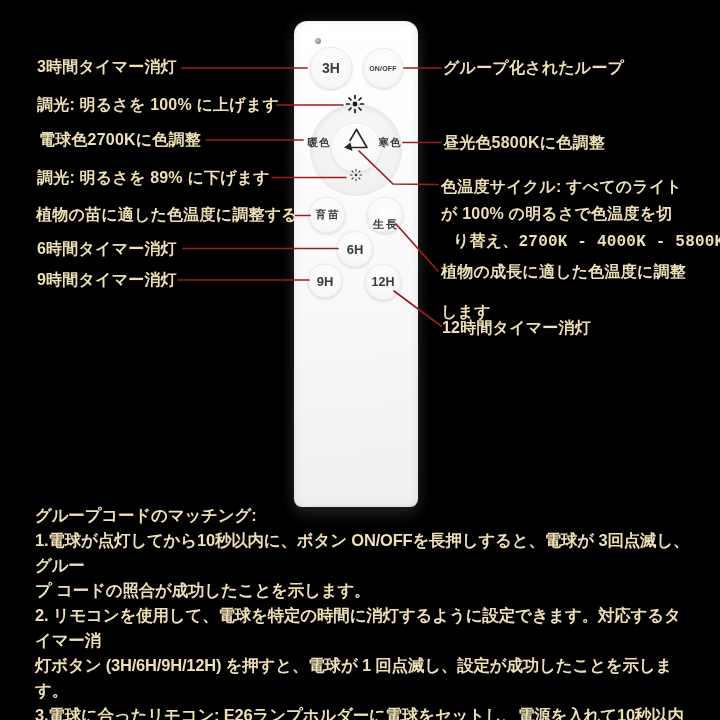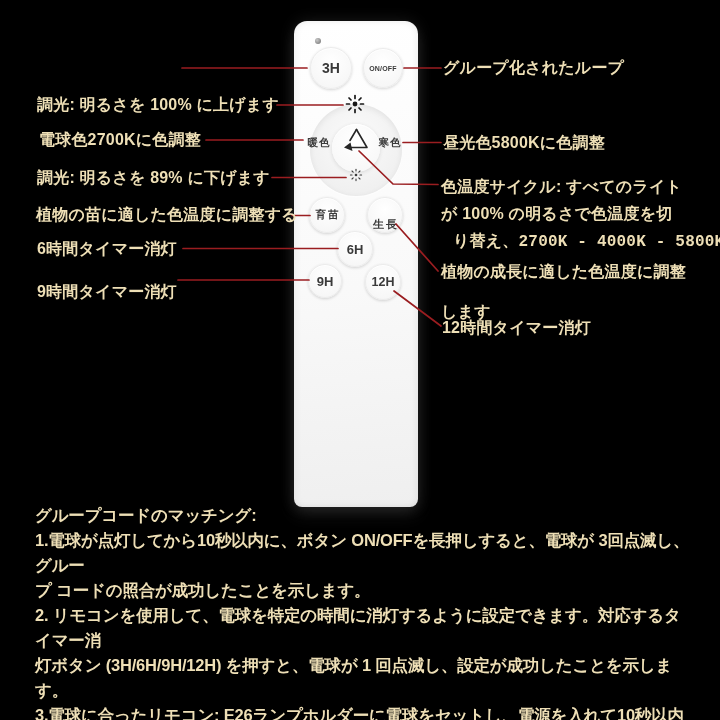--- a/index.html
+++ b/index.html
@@ -143,26 +143,27 @@
       <line x1="272" y1="177.5" x2="346" y2="177.5"></line>
       <polyline points="359,151 393,184 438,184.5"></polyline>
       <line x1="292" y1="215.5" x2="310" y2="215.5"></line>
       <line x1="396" y1="224" x2="438" y2="271"></line>
       <line x1="183" y1="248.5" x2="338" y2="248.5"></line>
       <line x1="178" y1="280" x2="309" y2="280"></line>
       <line x1="394" y1="291" x2="441" y2="326"></line>
     </g>
   </svg>
 
+  <div class="ann z6" style="left:37px;top:67px;">3時間タイマー消灯</div>
   <div class="ann z6" style="left:37px;top:105px;">調光: 明るさを 100% に上げます</div>
   <div class="ann z6" style="left:39px;top:139.5px;">電球色2700Kに色調整</div>
   <div class="ann z6" style="left:37px;top:177.5px;">調光: 明るさを 89% に下げます</div>
   <div class="ann z6" style="left:36px;top:215px;">植物の苗に適した色温度に調整する</div>
   <div class="ann z6" style="left:37px;top:248.5px;">6時間タイマー消灯</div>
-  <div class="ann z6" style="left:37px;top:280px;margin-top:12px;">9時間タイマー消灯</div>
+  <div class="ann z6" style="left:37px;top:280px;">9時間タイマー消灯</div>
 
   <div class="ann z6" style="left:443px;top:68px;">グループ化されたループ</div>
   <div class="ann z6" style="left:443px;top:142.5px;">昼光色5800Kに色調整</div>
   <div class="ann z6" style="left:441px;top:186.5px;">色温度サイクル: すべてのライト</div>
   <div class="ann z6" style="left:441px;top:213.5px;text-align:right;">が 100% の明るさで色温度を切</div>
   <div class="ann z6" style="left:453px;top:240.5px;font-family:Liberation Mono, monospace;">り替え、2700K - 4000K - 5800K</div>
   <div class="ann z6" style="left:441px;top:272px;">植物の成長に適した色温度に調整</div>
   <div class="ann z6" style="left:441px;top:297.5px;margin-top:14px;">します</div>
   <div class="ann z6" style="left:442px;top:327.5px;">12時間タイマー消灯</div>
 

